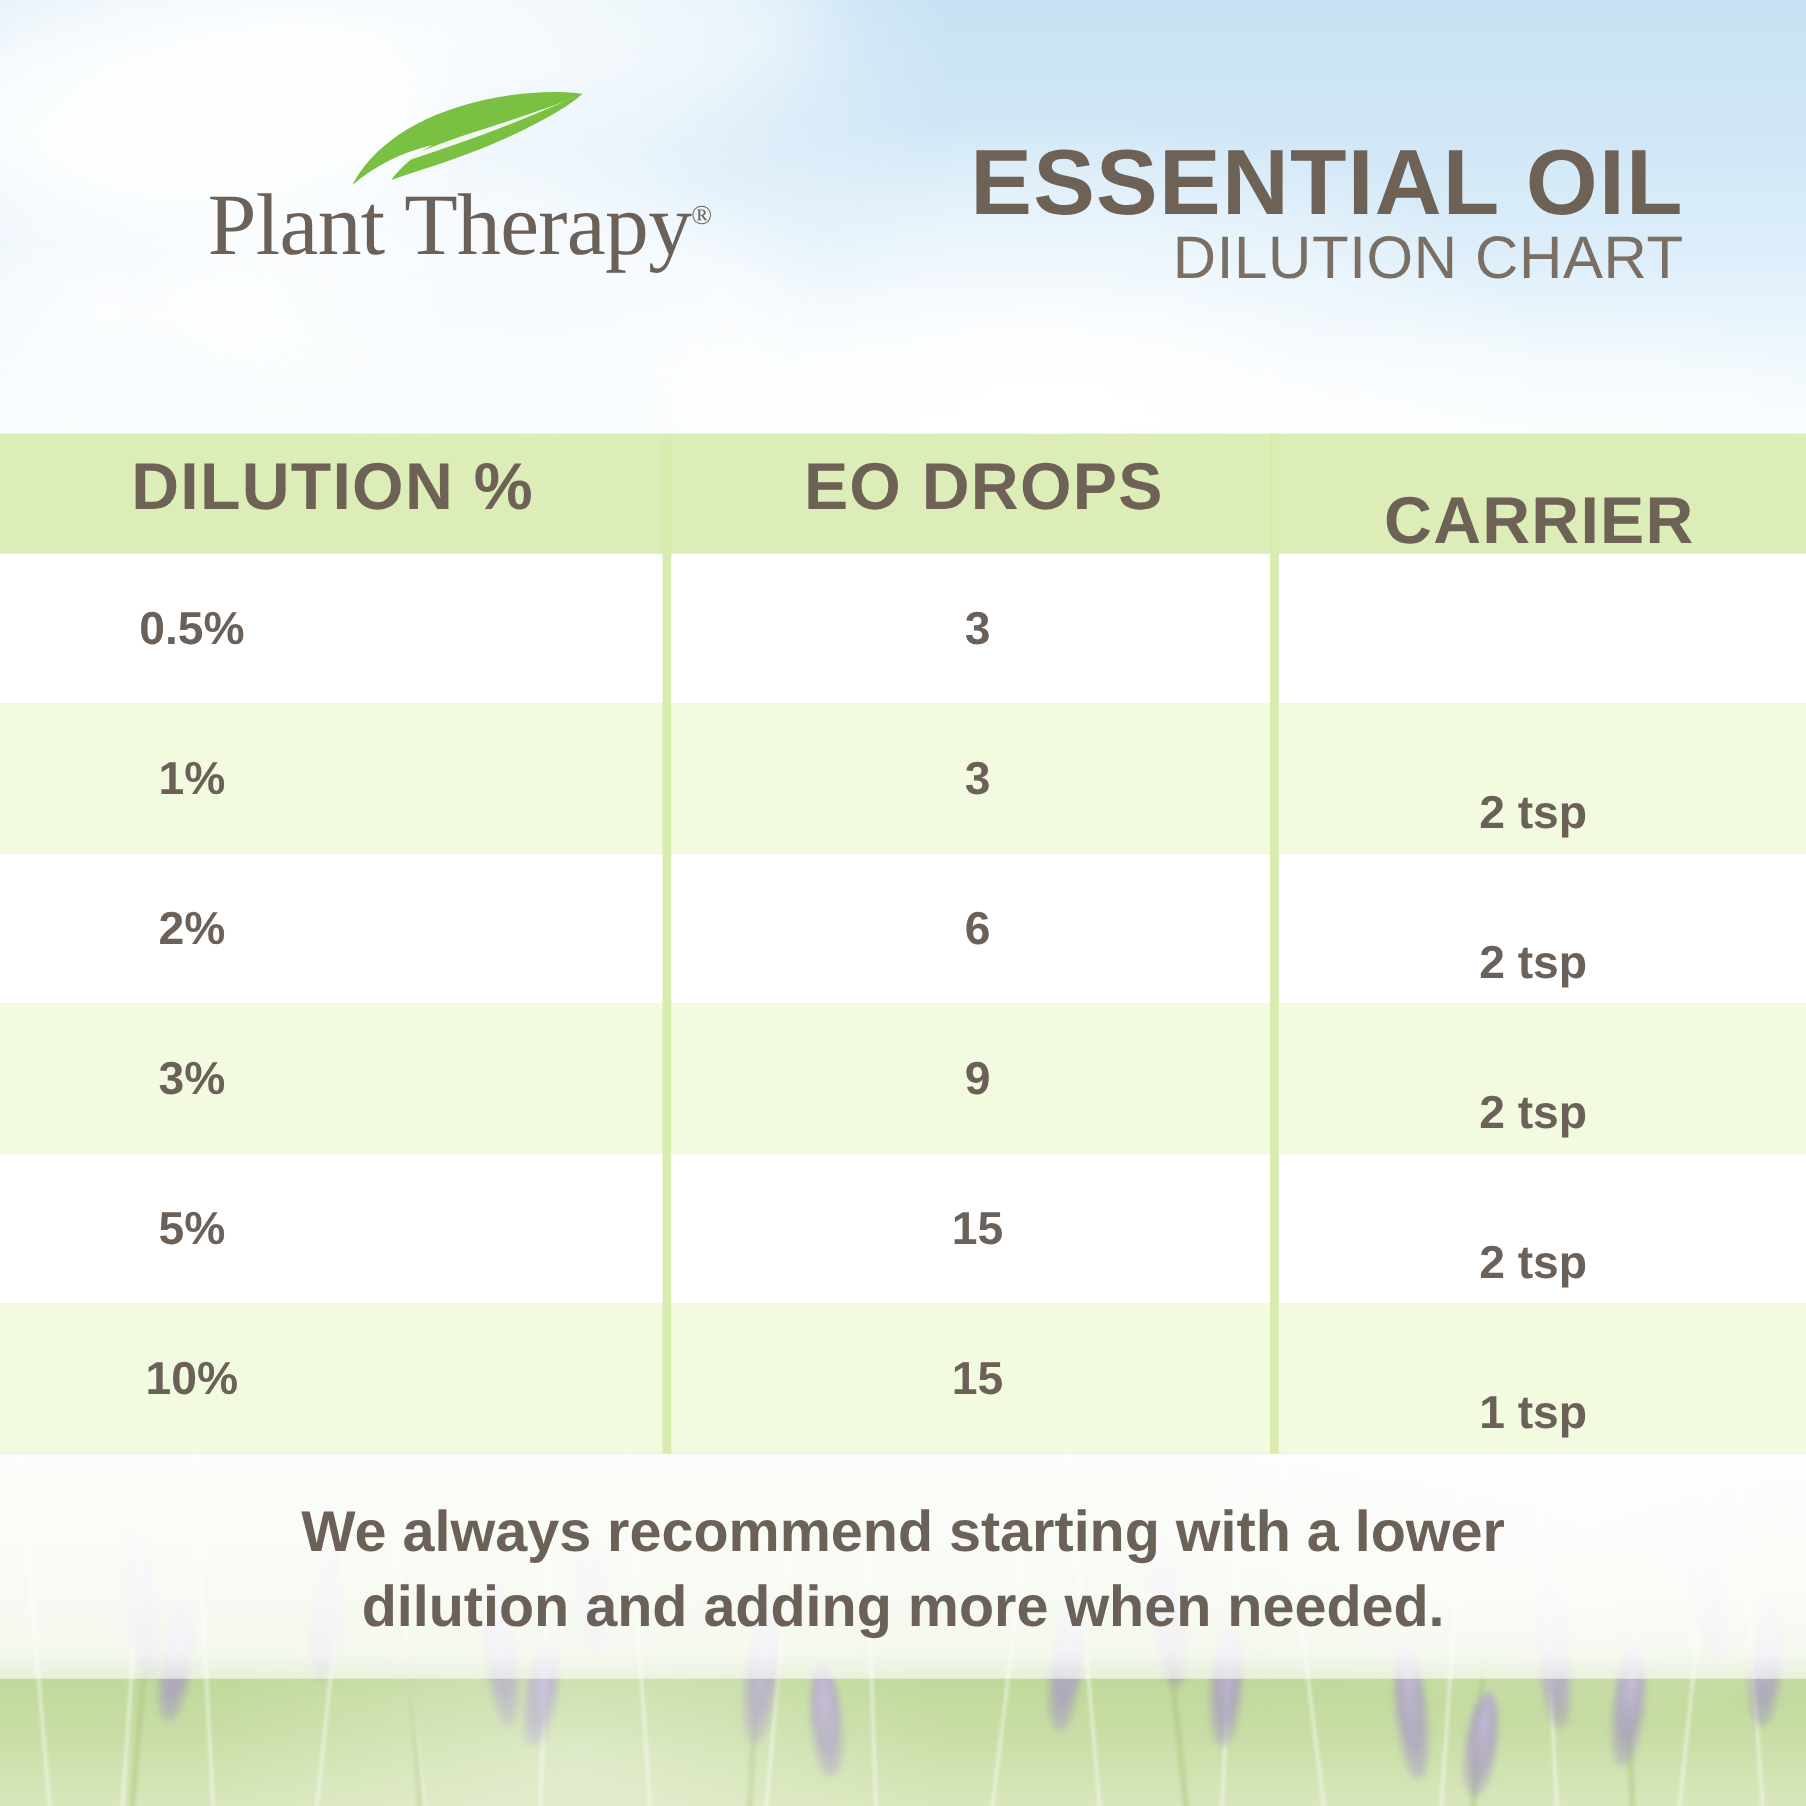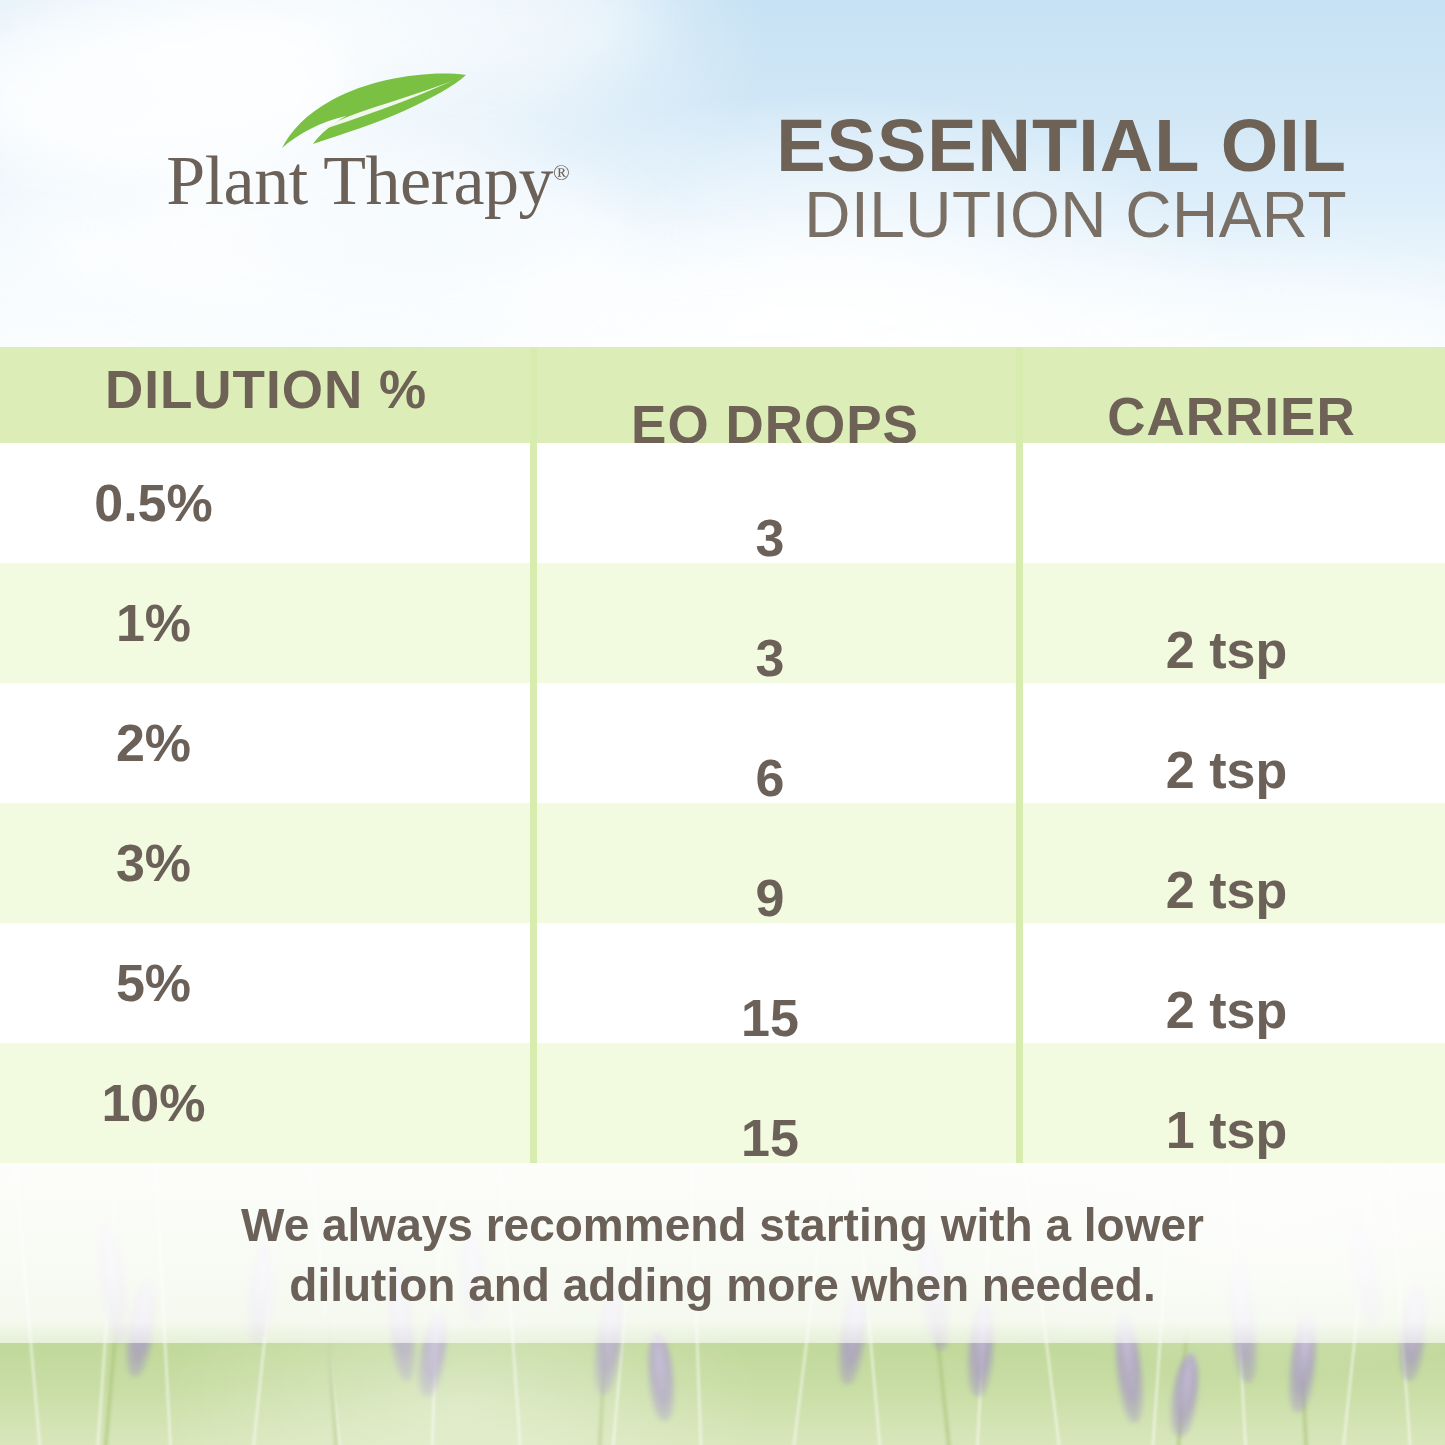--- a/index.html
+++ b/index.html
@@ -105,21 +105,21 @@
     font-weight: bold;
     font-size: 74px;
     line-height: 0.98;
     letter-spacing: 1px;
     color: #6e6257;
     white-space: nowrap;
   }
   .title-line2 {
     font-family: "Liberation Sans", sans-serif;
     font-weight: 400;
-    font-size: 64px;
+    font-size: 48px;
     line-height: 1.02;
     letter-spacing: 0.5px;
     color: #7a6f64;
     white-space: nowrap;
   }
 
   
   .table {
     position: absolute;
     left: 0;
@@ -140,38 +140,38 @@
     align-items: center;
     font-family: "Liberation Sans", sans-serif;
     font-weight: bold;
     font-size: 53px;
     letter-spacing: 1px;
     color: #6e6257;
     white-space: nowrap;
     text-align: center;
   }
   .col1 { left: 0px;    width: 532px;  justify-content: center; }
-  .col2 { left: 532px;  width: 486px;  justify-content: center; margin-top: 35px; }
+  .col2 { left: 544px;  width: 486px;  justify-content: center; }
   .col3 { left: 1018px; width: 427px;  justify-content: center; margin-top: 27px; }
 
   .row {
     position: relative;
     height: 120px;
     background: #ffffff;
   }
   .row.alt { background: #f2fae0; }
   .row .cell {
     position: absolute;
     top: 0;
     height: 120px;
     display: flex;
     align-items: center;
     font-family: "Liberation Sans", sans-serif;
     font-weight: bold;
-    font-size: 52px;
+    font-size: 37px;
     color: #6b6158;
     white-space: nowrap;
   }
   .row .cell.col1 { justify-content: center; padding-right: 225px; box-sizing: border-box; }
   .row .cell.col2 { justify-content: center; padding-right: 10px;  box-sizing: border-box; }
   .row .cell.col3 { justify-content: center; padding-right: 10px;  box-sizing: border-box; }
 
   .divider {
     position: absolute;
     top: 0;

